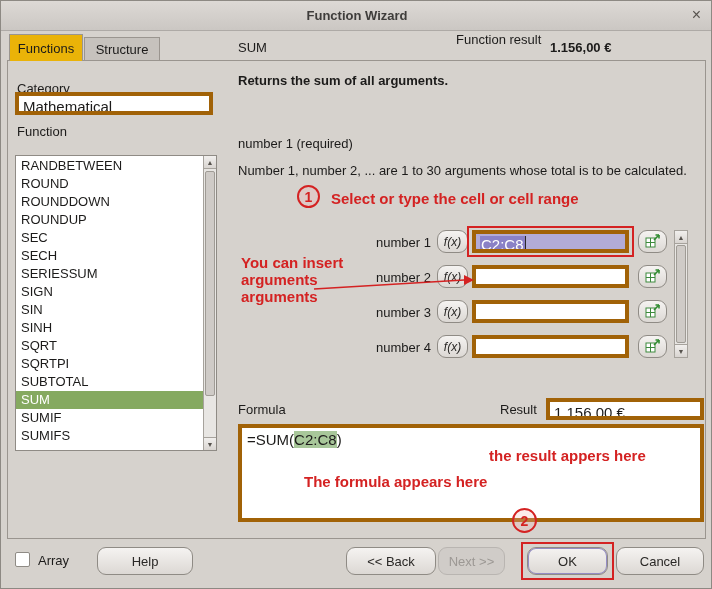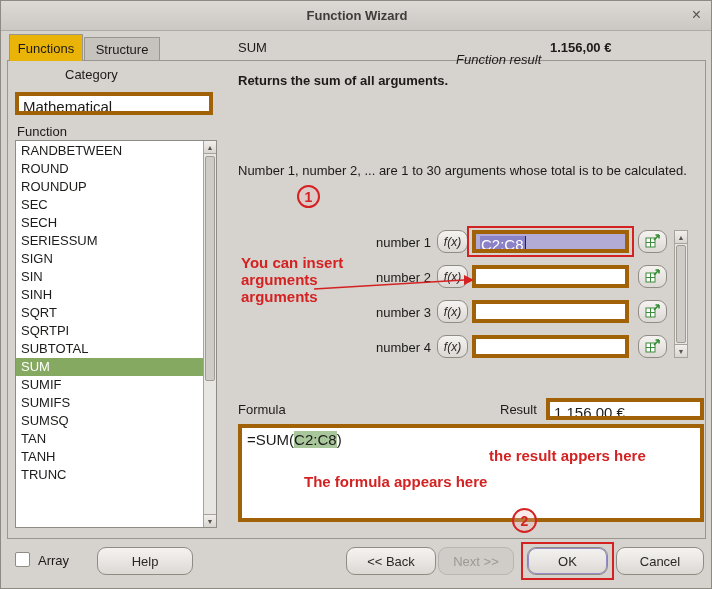--- a/index.html
+++ b/index.html
@@ -46,28 +46,29 @@
   <div class="titlebar">
     <span class="title">Function Wizard</span>
     <span class="close">×</span>
   </div>
 
   <div class="tab active" style="left:8px;top:33px;width:74px;height:27px;">Functions</div>
   <div class="tab inactive" style="left:83px;top:36px;width:76px;height:24px;">Structure</div>
 
   <div class="frame" style="left:6px;top:59px;width:699px;height:479px;"></div>
 
-  <span class="label" style="left:16px;top:66px;margin-left:48px;">Category</span>
+  <span class="label" style="left:16px;top:80px;">Category</span>
   <div class="field" style="left:14px;top:91px;width:198px;height:23px;">Mathematical</div>
   <span class="label" style="left:16px;top:123px;">Function</span>
 
-  <div class="list" style="left:14px;top:139px;width:202px;height:388px;">
+  <div class="list" style="left:14px;top:154px;width:202px;height:296px;">
     <div class="list-inner">
         <div class="fn-item">RANDBETWEEN</div>
         <div class="fn-item">ROUND</div>
+        <div class="fn-item">ROUNDDOWN</div>
         <div class="fn-item">ROUNDUP</div>
         <div class="fn-item">SEC</div>
         <div class="fn-item">SECH</div>
         <div class="fn-item">SERIESSUM</div>
         <div class="fn-item">SIGN</div>
         <div class="fn-item">SIN</div>
         <div class="fn-item">SINH</div>
         <div class="fn-item">SQRT</div>
         <div class="fn-item">SQRTPI</div>
         <div class="fn-item">SUBTOTAL</div>
@@ -80,27 +81,29 @@
         <div class="fn-item">TRUNC</div>
       </div>
     <div class="sb" style="right:0;top:0;width:13px;height:100%;border:none;border-left:1px solid #a6a29c;">
       <div class="sb-arrow" style="top:0;">▲</div>
       <div class="sb-arrow bottom">▼</div>
       <div class="sb-thumb" style="top:15px;height:225px;width:10px;"></div>
     </div>
   </div>
 
   <span class="label" style="left:237px;top:39px;">SUM</span>
-  <span class="label" style="left:455px;top:51px;font-style:italic;">Function result</span>
+  <span class="label" style="left:455px;top:31px;">Function result</span>
   <span class="label bold" style="left:549px;top:39px;">1.156,00 €</span>
 
   <span class="label bold" style="left:237px;top:72px;">Returns the sum of all arguments.</span>
+  <span class="label" style="left:237px;top:135px;">number 1 (required)</span>
   <span class="label" style="left:237px;top:162px;">Number 1, number 2, ... are 1 to 30 arguments whose total is to be calculated.</span>
 
   <div class="circle" style="left:296px;top:184px;width:23px;height:23px;">1</div>
+  <span class="red-note" style="left:330px;top:189px;">Select or type the cell or cell range</span>
 
   <span class="label argrow-label" style="left:348px;top:234px;width:82px;">number 1</span>
   <div class="btn fx" style="left:436px;top:229px;width:31px;height:23px;">f(x)</div>
   <div class="field range-field" style="left:471px;top:229px;width:157px;height:23px;"><span class="range-sel">C2:C8</span></div>
   <div class="btn" style="left:637px;top:229px;width:29px;height:23px;">
     <span><svg width="16" height="15" viewBox="0 0 16 15">
           <rect x="1" y="5" width="9" height="9" fill="#ffffff" stroke="#3c8a3c"></rect>
           <line x1="1" y1="9.5" x2="10" y2="9.5" stroke="#3c8a3c"></line>
           <line x1="5.5" y1="5" x2="5.5" y2="14" stroke="#3c8a3c"></line>
           <path d="M9 7 L14 2" stroke="#2f8a2f" stroke-width="1.6"></path>
@@ -171,18 +174,18 @@
   </div>
   <span class="red-note" style="left:488px;top:446px;">the result appers here</span>
   <span class="red-note" style="left:303px;top:472px;">The formula appears here</span>
 
   <div class="circle" style="left:511px;top:507px;width:25px;height:25px;">2</div>
 
   <div class="checkbox" style="left:14px;top:551px;"></div>
   <span class="label" style="left:37px;top:552px;">Array</span>
   <div class="btn" style="left:96px;top:546px;width:96px;height:28px;">Help</div>
   <div class="btn" style="left:345px;top:546px;width:90px;height:28px;">&lt;&lt; Back</div>
-  <div class="btn disabled" style="left:437px;top:546px;width:76px;height:28px;">Next &gt;&gt;</div>
+  <div class="btn disabled" style="left:437px;top:546px;width:67px;height:28px;">Next &gt;&gt;</div>
   <div class="btn focus" style="left:526px;top:546px;width:81px;height:28px;">OK</div>
   <div class="ann-rect" style="left:520px;top:541px;width:93px;height:38px;"></div>
   <div class="btn" style="left:615px;top:546px;width:88px;height:28px;">Cancel</div>
 
 </div>
 
 </body></html>

